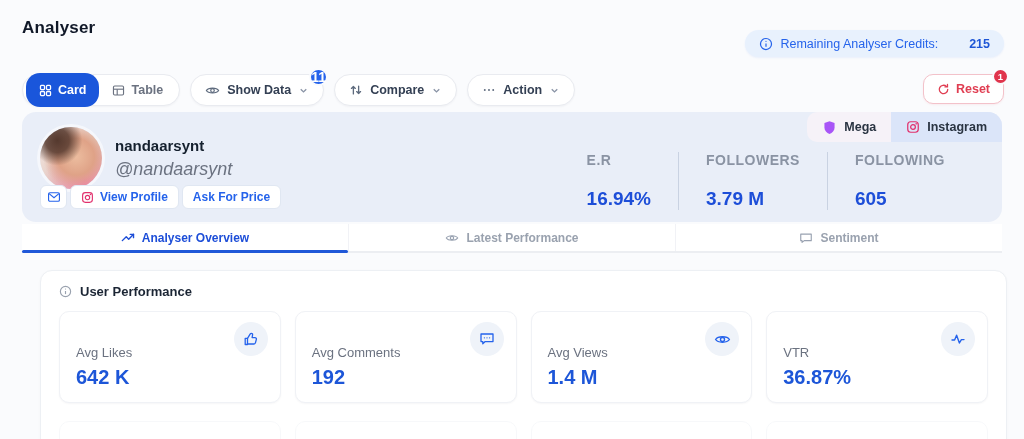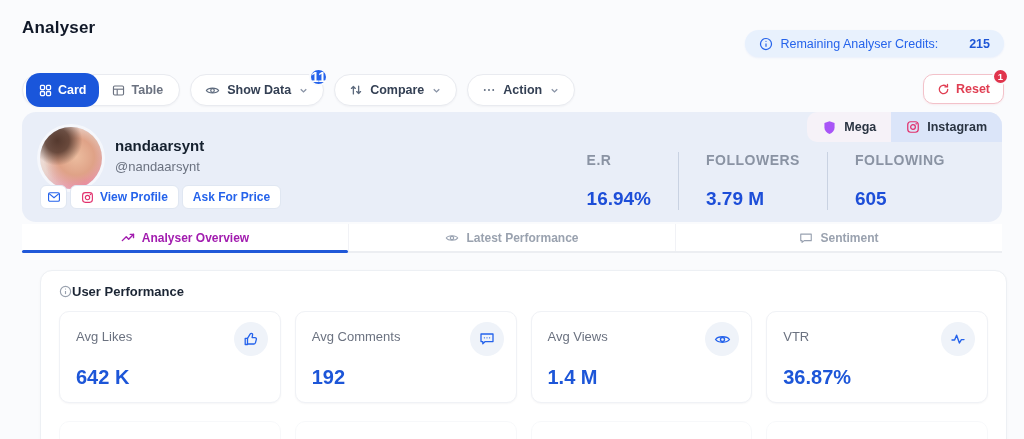--- a/index.html
+++ b/index.html
@@ -39,21 +39,21 @@
   
   .profile-card { position:absolute; left:22px; top:112px; width:980px; height:110px; background:#e9eef8; border-radius:14px; }
   .avatar { position:absolute; left:18px; top:15px; width:62px; height:62px; border-radius:50%;
     background:
       radial-gradient(circle at 28% 22%, #55392e 0%, rgba(85,57,46,.85) 18%, rgba(85,57,46,0) 38%),
       radial-gradient(circle at 58% 48%, #ecbd9f 0%, #dfa287 38%, rgba(223,162,135,0) 68%),
       radial-gradient(circle at 72% 88%, #ec86a8 0%, rgba(236,134,168,0) 58%),
       linear-gradient(135deg, #f4ebe7 0%, #e6cdc4 55%, #dfb0c0 100%);
     box-shadow:0 0 0 3px rgba(255,255,255,.55); }
   .profile-name { position:absolute; left:93px; top:25px; font-size:15px; font-weight:800; color:#15202e; }
-  .profile-handle { position:absolute; left:93px; top:47px; font-size:13px; color:#6b7280; }
+  .profile-handle { position:absolute; left:93px; top:47px; font-size:18px; color:#6b7280;font-style:italic; }
   .profile-actions { position:absolute; left:18px; top:73px; display:flex; gap:3px;justify-content:space-between; }
   .mini-btn { display:flex; align-items:center; gap:6px; height:24px; background:#fff; border:1px solid #e0e7f2;
     border-radius:6px; padding:0 10px; font-size:12px; font-weight:700; color:#2563eb; cursor:pointer; }
   .mini-btn.icon-only { width:27px; justify-content:center; padding:0; color:#2563eb; }
 
   .badge-strip { position:absolute; top:0; right:0; height:30px; display:flex; border-radius:10px 14px 0 10px; overflow:hidden; }
   .badge-seg { display:flex; align-items:center; gap:7px; padding:0 15px; font-size:12.5px; font-weight:700; color:#2a3442; }
   .badge-seg.tier { background:#f6f2f8; }
   .badge-seg.platform { background:#dbe5f9; }
 
@@ -61,32 +61,32 @@
   .stat { padding:0 27px; }
   .stat + .stat { border-left:1px solid #c9d2e2; }
   .stat-label { font-size:14px; letter-spacing:.5px; color:#8a93a3; font-weight:700; margin-bottom:20px; }
   .stat-value { font-size:19px; font-weight:800; color:#1d4ed8; }
 
   
   .tabbar { position:absolute; left:22px; top:224px; width:980px; height:29px; background:#fff; display:flex; border-bottom:2px solid #eceef2; }
   .tab { position:relative; flex:1; display:flex; align-items:center; justify-content:center; gap:7px; font-size:12px; font-weight:700;
     color:#9aa2af; cursor:pointer; }
   .tab + .tab { border-left:1px solid #f1f2f6; }
-  .tab.active { color:#a21caf; }
+  .tab.active { color:#1d4ed8; }
   .tab.active::after { content:''; position:absolute; left:0; right:0; bottom:-2px; height:3px; background:#2058d8; border-radius:2px; }
 
   
   .panel { position:absolute; left:40px; top:270px; width:967px; height:210px; background:#fff;
     border:1px solid #edf0f4; border-radius:12px; box-shadow:0 1px 3px rgba(16,24,40,.03); }
-  .panel-heading { position:absolute; left:18px; top:13px; display:flex; align-items:center; gap:0; }
+  .panel-heading { position:absolute; left:18px; top:13px; display:flex; align-items:center; gap:8px; }
   .panel-heading .ph-label { font-size:13px; font-weight:800; color:#1b2534; }
   .metric-row { position:absolute; left:18px; top:40px; right:18px; display:flex; gap:14px; }
   .metric-card { flex:1; height:92px; background:#fff; border:1px solid #f0f2f6; border-radius:10px;
     box-shadow:0 1px 2px rgba(16,24,40,.04); padding:13px 16px; position:relative; }
-  .metric-label { font-size:13px; color:#6b7280; font-weight:400; margin-top:4px; }
+  .metric-label { font-size:13px; color:#6b7280; font-weight:400; margin-top:20px; }
   .metric-icon { position:absolute; top:10px; right:12px; width:34px; height:34px; border-radius:50%; background:#eff3f9;
     display:flex; align-items:center; justify-content:center; color:#2563eb; }
   .metric-value { position:absolute; left:16px; bottom:13px; font-size:20px; font-weight:800; color:#1d56d8; }
   .ghost-row { position:absolute; left:18px; right:18px; top:150px; display:flex; gap:14px; opacity:.65; }
   .ghost-card { flex:1; height:60px; border:1px solid #f3f5f8; border-radius:10px; background:#fff; }
   .muted-ic { color:#98a1b0; }
 </style>
 </head>
 <body>
 

